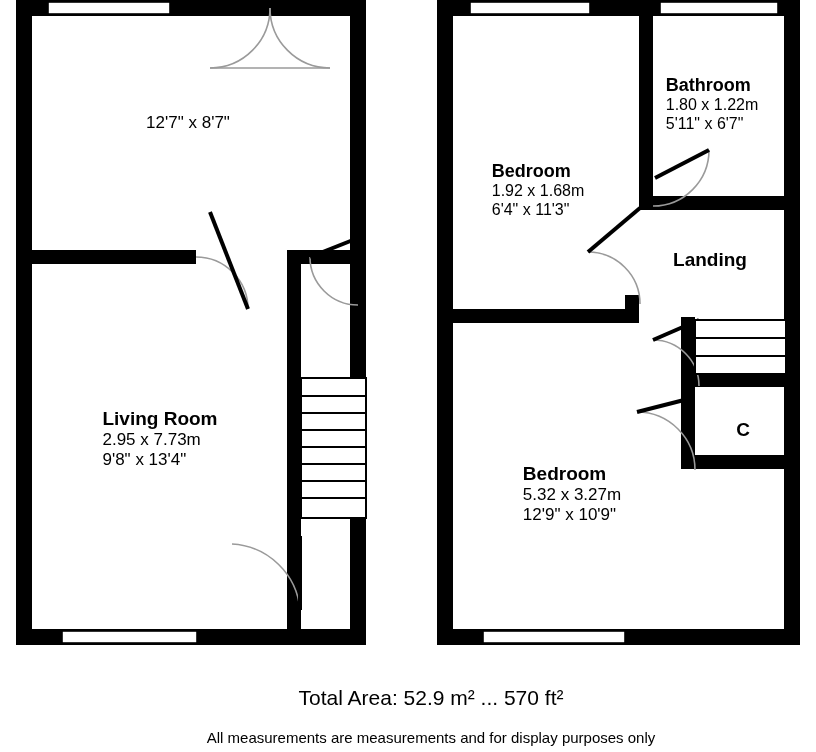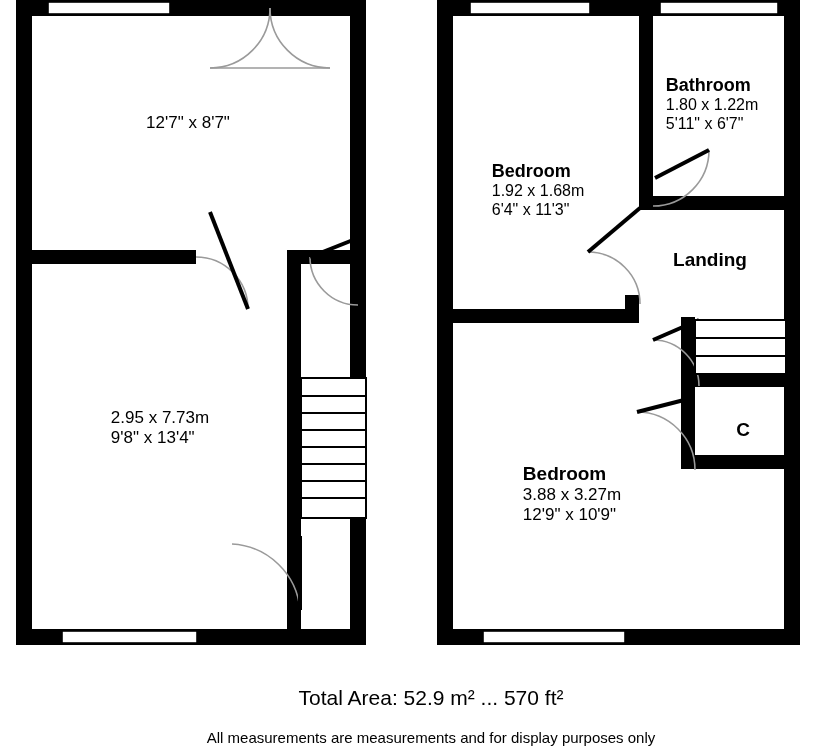--- a/index.html
+++ b/index.html
@@ -189,39 +189,40 @@
       </g>
     </g>
   </g>
 </svg>
 
 <div class="label" style="left:188px; top:113px;">
   <span class="dim">12'7" x 8'7"</span>
 </div>
 
 <div class="label" style="left:160px; top:408px;">
+  <span class="room-name">Living Room</span>
   <span class="dim">2.95 x 7.73m</span>
   <span class="dim">9'8" x 13'4"</span>
 </div>
 
 <div class="label small" style="left:712px; top:75px;">
   <span class="room-name">Bathroom</span>
   <span class="dim">1.80 x 1.22m</span>
   <span class="dim">5'11" x 6'7"</span>
 </div>
 
 <div class="label small" style="left:538px; top:161px;">
   <span class="room-name">Bedroom</span>
   <span class="dim">1.92 x 1.68m</span>
   <span class="dim">6'4" x 11'3"</span>
 </div>
 
 <div class="label" style="left:572px; top:463px;">
   <span class="room-name">Bedroom</span>
-  <span class="dim">3.88 x 3.27m</span>
+  <span class="dim">5.32 x 3.27m</span>
   <span class="dim">12'9" x 10'9"</span>
 </div>
 
 <div class="label" style="left:710px; top:249px;">
   <span class="room-name">Landing</span>
 </div>
 
 <div class="label" style="left:743px; top:419px;">
   <span class="room-name">C</span>
 </div>

